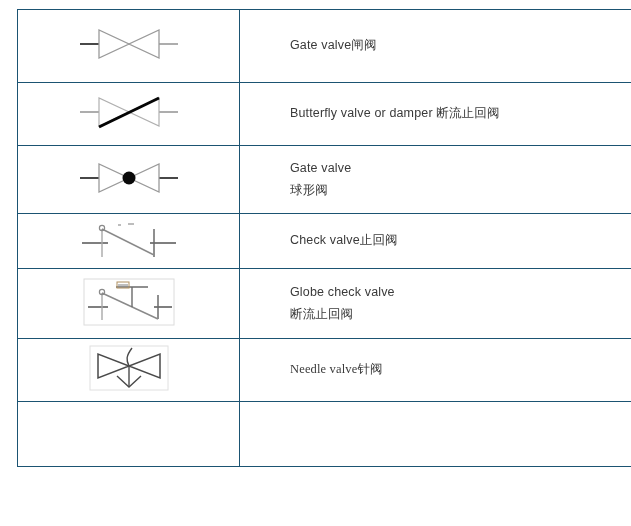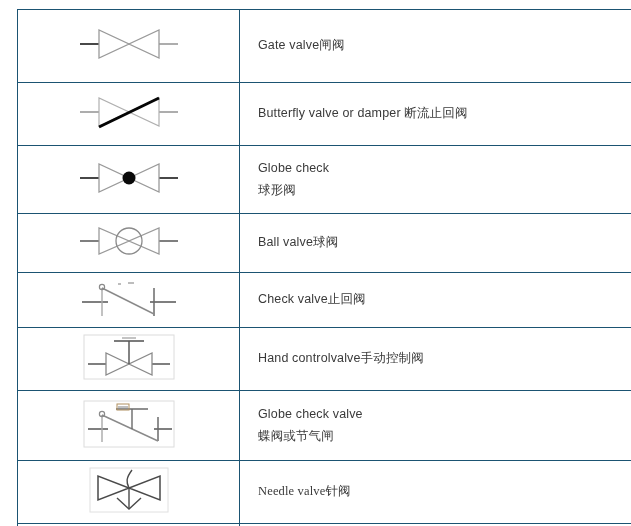--- a/index.html
+++ b/index.html
@@ -42,20 +42,21 @@
     padding: 6px 0 6px 18px;
     color: #3a3a3a;
     font-size: 12.5px;
     line-height: 1.72;
     letter-spacing: 0.15px;
     vertical-align: middle;
   }
   .label-line {
     display: block;
     white-space: nowrap;
+    margin-left: 32px;
   }
   .sym-wrap {
     display: inline-block;
     line-height: 0;
   }
   svg { display: block; }
 
   
   tr.r0 td { height: 60px; }
   tr.r1 td { height: 50px; }
@@ -113,41 +114,25 @@
             <svg width="110" height="40" viewBox="0 0 110 40">
               <line x1="6" y1="20" x2="25" y2="20" stroke="#1a1a1a" stroke-width="1.6"></line>
               <line x1="85" y1="20" x2="104" y2="20" stroke="#1a1a1a" stroke-width="1.6"></line>
               <polygon points="25,6 25,34 55,20" fill="none" stroke="#9a9a9a" stroke-width="1.3"></polygon>
               <polygon points="85,6 85,34 55,20" fill="none" stroke="#9a9a9a" stroke-width="1.3"></polygon>
               <circle cx="55" cy="20" r="6.5" fill="#090909"></circle>
             </svg>
           </span>
         </td>
         <td class="label-cell">
-          <span class="label-line">Globe check</span>
+          <span class="label-line">Gate valve</span>
           <span class="label-line">球形阀</span>
         </td>
       </tr>
 
-      <tr class="r3">
-        <td class="sym-cell">
-          <span class="sym-wrap">
-            <svg width="110" height="40" viewBox="0 0 110 40">
-              <line x1="6" y1="20" x2="25" y2="20" stroke="#555555" stroke-width="1.5"></line>
-              <line x1="85" y1="20" x2="104" y2="20" stroke="#555555" stroke-width="1.5"></line>
-              <polygon points="25,7 25,33 55,20" fill="none" stroke="#9a9a9a" stroke-width="1.3"></polygon>
-              <polygon points="85,7 85,33 55,20" fill="none" stroke="#9a9a9a" stroke-width="1.3"></polygon>
-              <circle cx="55" cy="20" r="13" fill="none" stroke="#8a8a8a" stroke-width="1.3"></circle>
-            </svg>
-          </span>
-        </td>
-        <td class="label-cell">
-          <span class="label-line">Ball valve球阀</span>
-        </td>
-      </tr>
 
       <tr class="r4">
         <td class="sym-cell">
           <span class="sym-wrap">
             <svg width="110" height="44" viewBox="0 0 110 44">
               <line x1="8" y1="26" x2="34" y2="26" stroke="#555555" stroke-width="1.5"></line>
               <line x1="76" y1="26" x2="102" y2="26" stroke="#555555" stroke-width="1.5"></line>
               <line x1="28" y1="12" x2="28" y2="40" stroke="#a8a8a8" stroke-width="1.4"></line>
               <line x1="80" y1="12" x2="80" y2="40" stroke="#6a6a6a" stroke-width="1.5"></line>
               <line x1="28" y1="12" x2="80" y2="38" stroke="#8a8a8a" stroke-width="1.4"></line>
@@ -155,39 +140,20 @@
               <line x1="44" y1="8" x2="47" y2="8" stroke="#9a9a9a" stroke-width="1.3"></line>
               <line x1="54" y1="7" x2="60" y2="7" stroke="#9a9a9a" stroke-width="1.3"></line>
             </svg>
           </span>
         </td>
         <td class="label-cell">
           <span class="label-line">Check valve止回阀</span>
         </td>
       </tr>
 
-      <tr class="r5">
-        <td class="sym-cell">
-          <span class="sym-wrap">
-            <svg width="110" height="48" viewBox="0 0 110 48">
-              <rect x="10" y="2" width="90" height="44" fill="none" stroke="#dcdcdc" stroke-width="1"></rect>
-              <line x1="14" y1="31" x2="32" y2="31" stroke="#555555" stroke-width="1.5"></line>
-              <line x1="78" y1="31" x2="96" y2="31" stroke="#555555" stroke-width="1.5"></line>
-              <polygon points="32,20 32,42 55,31" fill="none" stroke="#8a8a8a" stroke-width="1.3"></polygon>
-              <polygon points="78,20 78,42 55,31" fill="none" stroke="#8a8a8a" stroke-width="1.3"></polygon>
-              <line x1="55" y1="31" x2="55" y2="8" stroke="#5a5a5a" stroke-width="1.5"></line>
-              <line x1="40" y1="8" x2="70" y2="8" stroke="#5a5a5a" stroke-width="1.6"></line>
-              <line x1="48" y1="5" x2="62" y2="5" stroke="#9a9a9a" stroke-width="1.2"></line>
-            </svg>
-          </span>
-        </td>
-        <td class="label-cell">
-          <span class="label-line">Hand controlvalve手动控制阀</span>
-        </td>
-      </tr>
 
       <tr class="r6">
         <td class="sym-cell">
           <span class="sym-wrap">
             <svg width="110" height="50" viewBox="0 0 110 50">
               <rect x="10" y="2" width="90" height="46" fill="none" stroke="#dcdcdc" stroke-width="1"></rect>
               <line x1="14" y1="30" x2="34" y2="30" stroke="#555555" stroke-width="1.5"></line>
               <line x1="80" y1="30" x2="98" y2="30" stroke="#555555" stroke-width="1.5"></line>
               <line x1="28" y1="16" x2="28" y2="43" stroke="#a8a8a8" stroke-width="1.4"></line>
               <line x1="84" y1="18" x2="84" y2="42" stroke="#6a6a6a" stroke-width="1.5"></line>
@@ -195,21 +161,21 @@
               <circle cx="28" cy="15" r="2.6" fill="none" stroke="#8a8a8a" stroke-width="1.2"></circle>
               <line x1="58" y1="30" x2="58" y2="10" stroke="#6a6a6a" stroke-width="1.4"></line>
               <line x1="42" y1="10" x2="74" y2="10" stroke="#6a6a6a" stroke-width="1.5"></line>
               <rect x="43" y="5" width="12" height="6" fill="none" stroke="#b09060" stroke-width="1"></rect>
               <line x1="44" y1="8" x2="54" y2="8" stroke="#8a8a8a" stroke-width="1.1"></line>
             </svg>
           </span>
         </td>
         <td class="label-cell">
           <span class="label-line">Globe check valve</span>
-          <span class="label-line">蝶阀或节气闸</span>
+          <span class="label-line">断流止回阀</span>
         </td>
       </tr>
 
       <tr class="r7">
         <td class="sym-cell">
           <span class="sym-wrap">
             <svg width="86" height="48" viewBox="0 0 86 48">
               <rect x="4" y="2" width="78" height="44" fill="none" stroke="#e0e0e0" stroke-width="1"></rect>
               <polygon points="12,10 12,34 43,22" fill="none" stroke="#4a4a4a" stroke-width="1.5"></polygon>
               <polygon points="74,10 74,34 43,22" fill="none" stroke="#4a4a4a" stroke-width="1.5"></polygon>

